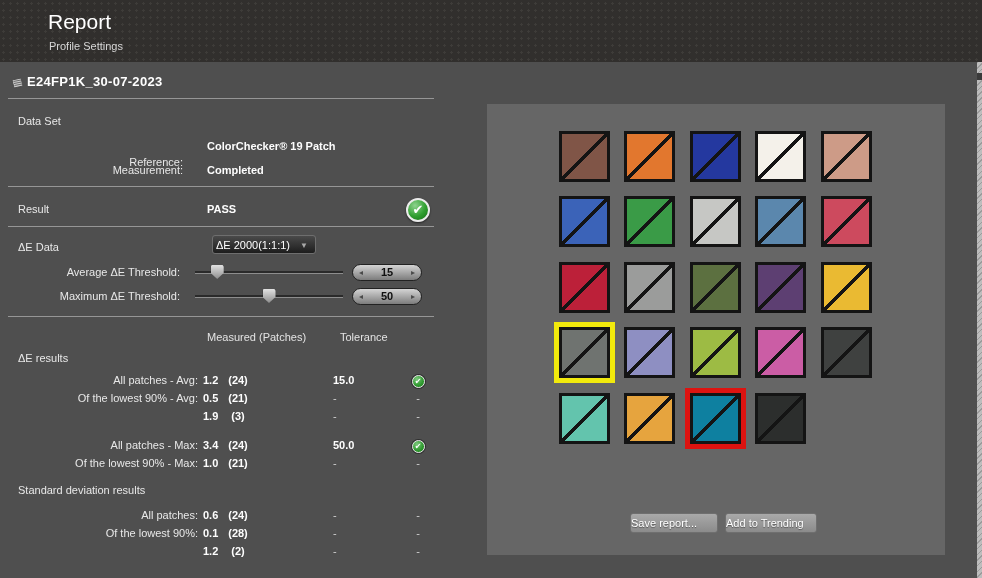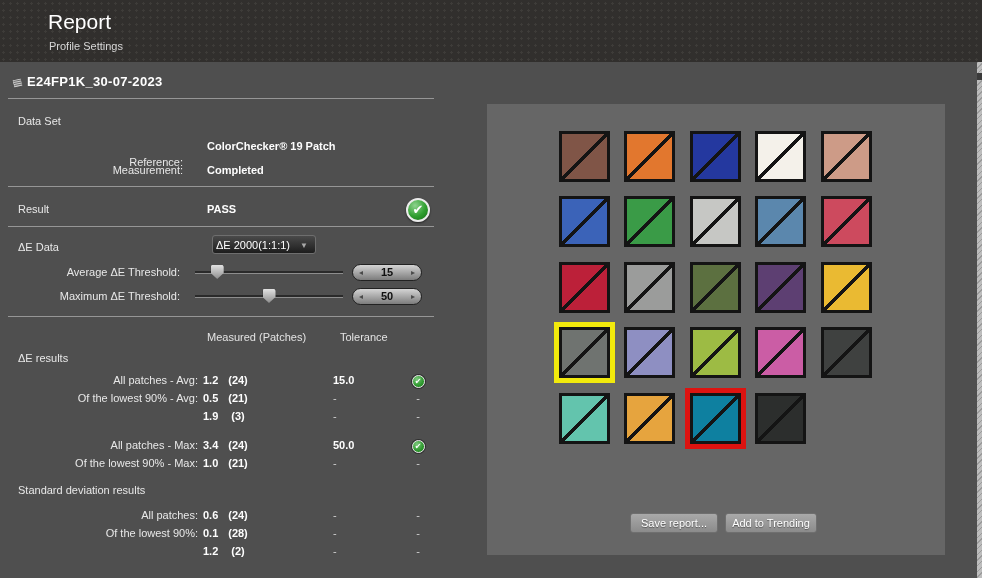--- a/index.html
+++ b/index.html
@@ -57,21 +57,21 @@
   .trow .ttol{position:absolute;left:333px;top:0;font-weight:bold;color:#fdfdfd;}
   .trow .ttol.dash{font-weight:normal;color:#d2d2d2;}
   .trow .tstat{position:absolute;left:407px;top:0;width:22px;text-align:center;color:#d2d2d2;}
   
   .panel{position:absolute;left:487px;top:104px;width:458px;height:451px;background:#666666;}
   .patch{position:absolute;width:45px;height:45px;border:3px solid #141414;}
   .patch.hl-yellow{outline:5px solid #f2ea0c;}
   .patch.hl-red{outline:5px solid #dd1310;}
   .btn{position:absolute;top:409px;height:20px;border-radius:3px;
        background:linear-gradient(#a9a9a9,#8b8b8b);border:1px solid #6f6f6f;box-sizing:border-box;
-       color:#fff;text-align:center;line-height:18px;text-shadow:0 1px 1px rgba(0,0,0,.45);cursor:default;}
+       color:#fff;text-align:left;line-height:18px;text-shadow:0 1px 1px rgba(0,0,0,.45);cursor:default;}
   .btn.save{left:143px;width:88px;} .btn.trend{left:238px;width:92px;}
 </style>
 </head>
 <body>
 
 <div class="screen">
 
   <div class="header">
     <div class="title">Report</div>
     <div class="subtitle">Profile Settings</div>

